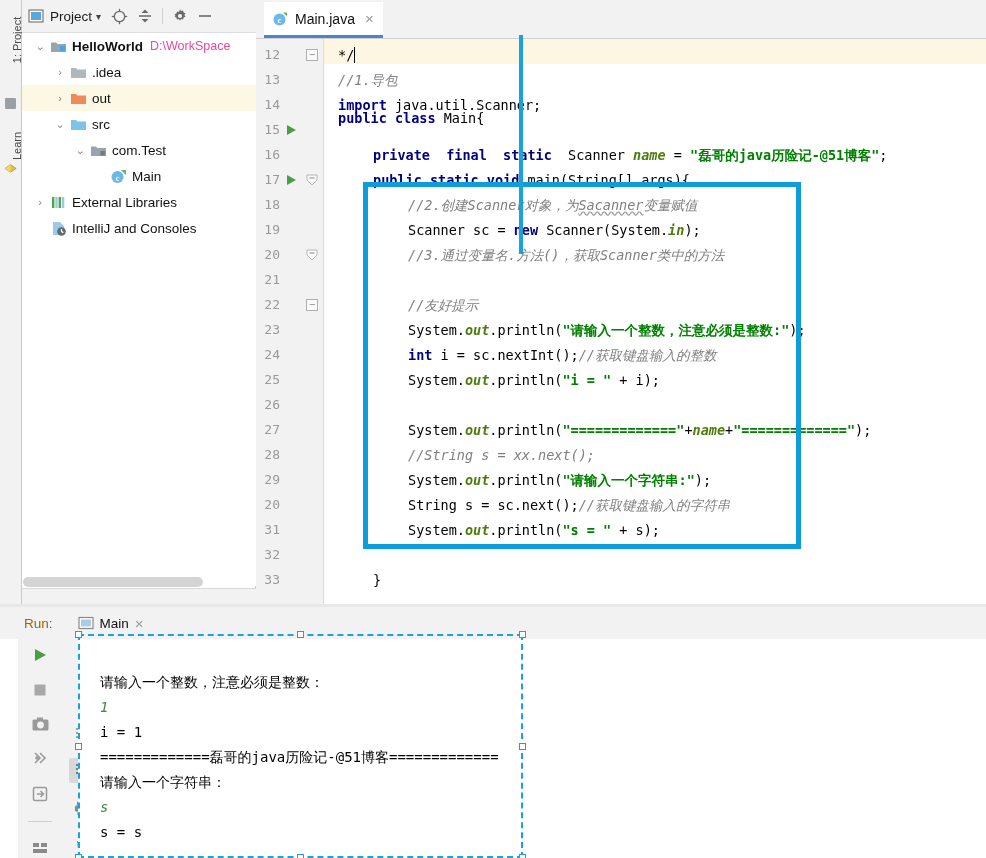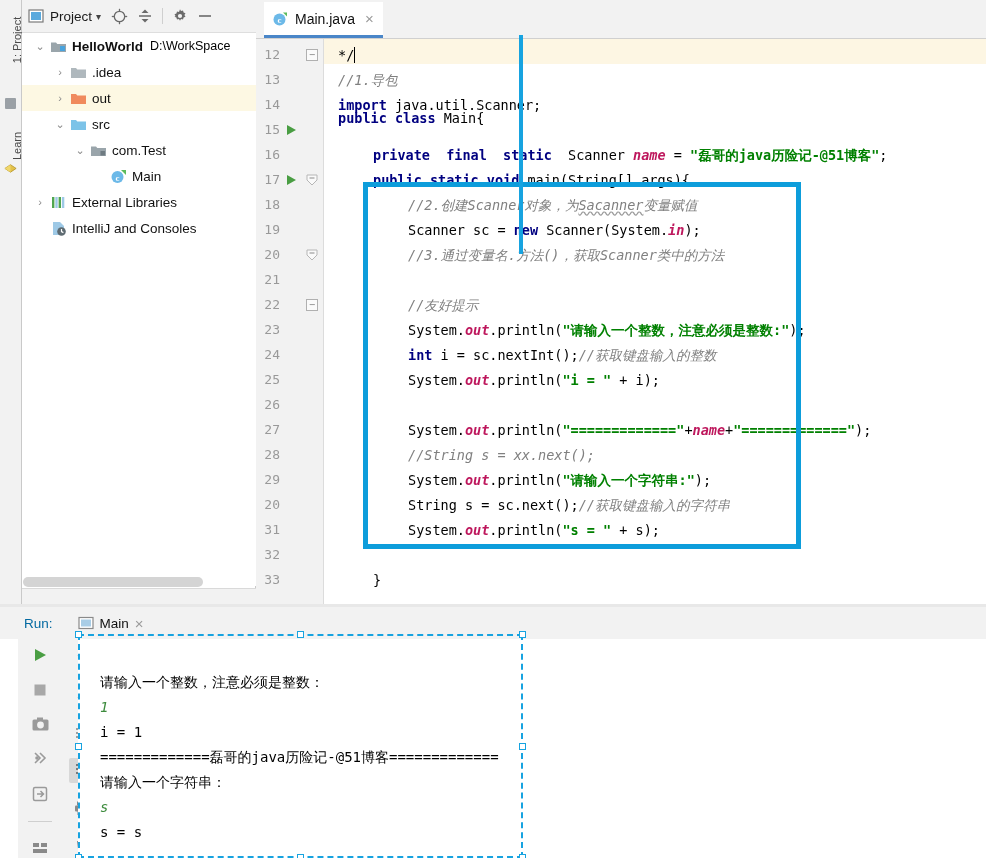--- a/index.html
+++ b/index.html
@@ -50,21 +50,21 @@
 
   .tree { position: absolute; left: 0; top: 33px; width: 234px; height: 553px; background: #ffffff; overflow: hidden; }
   .row {
     height: 26px; display: flex; align-items: center;
     white-space: nowrap; font-size: 13.5px; color: #111;
   }
   .row.hl { background: #fdf8e3; }
   .arrow { width: 16px; display: inline-flex; justify-content: center; color: #8b8b8b; font-size: 11px; }
   .arrow.none { color: transparent; }
   .fi { width: 20px; display: inline-flex; justify-content: center; align-items: center; }
-  .rpath { color: #000000; font-size: 12.5px; margin-left: 7px; }
+  .rpath { color: #ec4899; font-size: 12.5px; margin-left: 7px; }
   .bold { font-weight: bold; }
 
   .proj-hscroll {
     position: absolute; left: 1px; bottom: 17px; width: 180px; height: 10px;
     background: #d4d4d4; border-radius: 5px;
   }
   .proj-bottom-strip {
     position: absolute; left: 0; bottom: 0; width: 234px; height: 16px; background: #f2f2f2;
     border-top: 1px solid #d9d9d9;
   }
@@ -107,38 +107,38 @@
 
   .code {
     position: absolute; left: 68px; top: 0; right: 0; height: 100%;
     font-family: "DejaVu Sans Mono", monospace; font-size: 13.5px;
   }
   .cl { position: absolute; left: 0; height: 25px; line-height: 25px; white-space: pre; }
 
   .k { color: #000080; font-weight: bold; }   
   .s { color: #008000; font-weight: bold; }   
   .c { color: #808080; font-style: italic; }  
-  .f { color: #be185d; font-weight: bold; font-style: italic; } 
+  .f { color: #4d7c0f; font-weight: bold; font-style: italic; } 
   .n { color: #000000; }
   .squig { text-decoration: underline; text-decoration-style: wavy; text-decoration-color: #9a9a9a; }
   .caret { display: inline-block; width: 1px; height: 16px; background: #000; vertical-align: -3px; }
 
   .hl-box {
     position: absolute; border: 5px solid #0d9ddb; background: transparent; pointer-events: none;
   }
 
   
   .runwin { position: absolute; left: 0; top: 604px; width: 986px; height: 254px; background: #ffffff; }
   .run-divider { position: absolute; left: 0; top: 0; width: 986px; height: 3px; background: #e8e8e8; }
   .run-header {
     position: absolute; left: 0; top: 3px; width: 986px; height: 32px;
     background: #f2f2f2;
     display: flex; align-items: center; gap: 9px; padding-left: 24px;
   }
-  .run-label { font-size: 13.5px; color: #0369a1; }
+  .run-label { font-size: 13.5px; color: #a16207; }
   .run-tab { display: flex; align-items: center; gap: 6px; font-size: 13.5px; color: #111; margin-left: 16px; }
 
   .run-toolbar-a { position: absolute; left: 18px; top: 35px; width: 44px; height: 219px; background: #f2f2f2;
     display: flex; flex-direction: column; align-items: center; padding-top: 6px; gap: 14px; }
   .run-toolbar-b { position: absolute; left: 62px; top: 35px; width: 40px; height: 219px; background: #f2f2f2;
     display: flex; flex-direction: column; align-items: center; padding-top: 6px; gap: 12px; }
   .tbtn { width: 26px; height: 26px; display: flex; align-items: center; justify-content: center; }
   .tbtn.active { background: #d8d8d8; border-radius: 2px; }
   .tb-sep { width: 24px; height: 1px; background: #cfcfcf; margin: 2px 0; }
 

